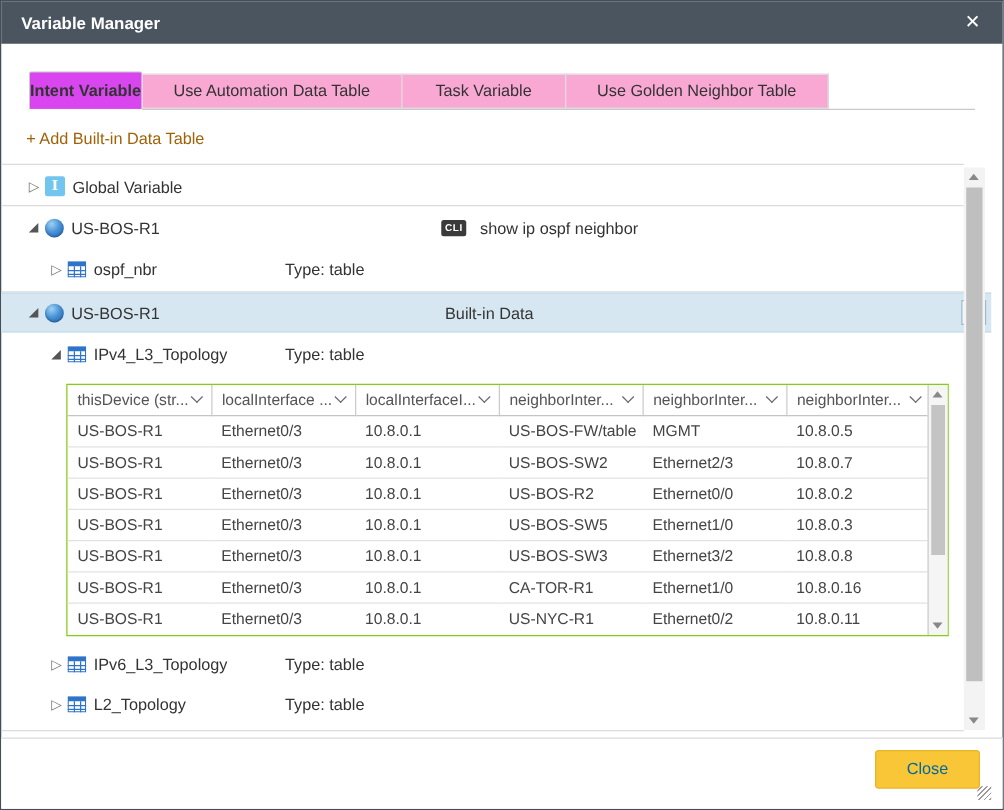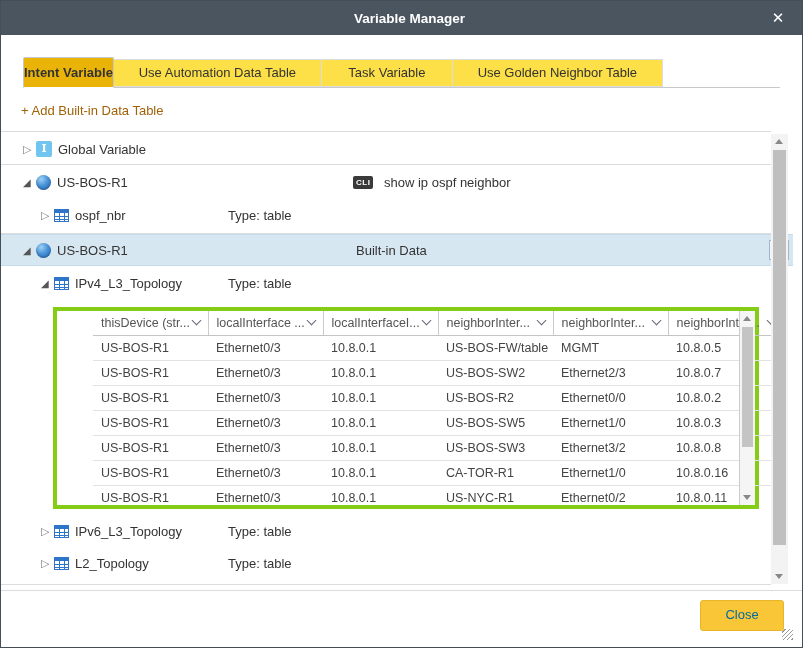--- a/index.html
+++ b/index.html
@@ -2,33 +2,33 @@
 <html><head>
 <meta charset="utf-8">
 <style>
   html,body{margin:0;padding:0;width:803px;height:648px;overflow:hidden;
     font-family:"Liberation Sans","DejaVu Sans",sans-serif;background:#fff;}
   .dialog{position:absolute;inset:0;width:803px;height:648px;box-sizing:border-box;
     border:1px solid #434e58;background:#fff;}
 
   
   .titlebar{position:absolute;top:0;left:0;right:0;height:34px;background:#4b555f;
-    display:flex;align-items:center;justify-content:center;}
+    display:flex;align-items:center;}
   .titlebar .title{color:#fff;font-size:13.5px;font-weight:bold;padding-left:16px;}
   .titlebar .close{position:absolute;right:14px;top:7px;width:20px;height:20px;color:#fff;
     font-size:15px;line-height:20px;text-align:center;cursor:pointer;}
 
   
   .tabbar{position:absolute;top:55px;left:22px;right:22px;height:31px;
     display:flex;align-items:flex-end;border-bottom:1px solid #c9c9c9;}
   .tab{box-sizing:border-box;height:28px;line-height:26px;text-align:center;font-size:13px;
-    color:#333;background:#fde047;border:1px solid #ddd;border-left:none;cursor:pointer;
+    color:#333;background:#f9a8d4;border:1px solid #ddd;border-left:none;cursor:pointer;
     white-space:nowrap;overflow:hidden;}
   .tab.first{border-left:1px solid #ddd;}
-  .tab.active{height:31px;line-height:29px;background:#eab308;border:1px solid #c9c9c9;
+  .tab.active{height:31px;line-height:29px;background:#d946ef;border:1px solid #c9c9c9;
     border-bottom:1px solid #fff;margin-bottom:-1px;font-weight:bold;border-radius:2px 2px 0 0;}.tab.w2{width:208px;}.tab.w3{width:131px;}.tab.w4{width:210px;}
 
   
   .addlink{position:absolute;top:102px;left:20px;font-size:13px;color:#a16207;cursor:pointer;}
 
   
   .divider{position:absolute;left:0;width:770px;height:0;border-top:1px solid #dcdcdc;}
 
   
   .trow{position:absolute;left:0;width:770px;display:flex;align-items:center;font-size:13px;color:#333;}
@@ -50,21 +50,21 @@
   .clibadge{display:inline-block;background:#3a3a3a;color:#fff;font-size:8px;font-weight:bold;
     letter-spacing:.5px;border-radius:2px;padding:2px 3px;line-height:9px;vertical-align:middle;}
   .cmdtext{margin-left:7px;vertical-align:middle;}
   .ddbox{position:absolute;right:4px;top:50%;margin-top:-10px;width:20px;height:20px;box-sizing:border-box;
     background:#f2f7fb;border:1px solid #9fb6cd;display:flex;align-items:center;justify-content:center;cursor:pointer;}
   .chev{display:inline-block;width:6px;height:6px;border-right:1.5px solid #667;border-bottom:1.5px solid #667;
     transform:rotate(45deg);margin-top:-3px;}
 
   
   .dtable{position:absolute;left:52px;top:306px;width:706px;height:202px;box-sizing:border-box;
-    border:4px solid #84cc16;background:#fff;padding-left:36px;}
+    border:1px solid #84cc16;background:#fff;}
   .dtable table{border-collapse:collapse;table-layout:fixed;width:690px;}
   .dtable th{box-sizing:border-box;width:115px;height:24px;font-weight:normal;font-size:12.5px;color:#555;
     text-align:left;padding:0 20px 0 8px;border-right:1px solid #ccc;border-bottom:1px solid #c4c4c4;
     white-space:nowrap;overflow:hidden;position:relative;cursor:pointer;}
   .dtable th .chev{position:absolute;right:8px;top:9px;border-color:#667;}
   .dtable td{box-sizing:border-box;height:25px;font-size:12.5px;color:#444;padding:0 8px;
     border-bottom:1px solid #e2e2e2;white-space:nowrap;overflow:hidden;}
   .dtable tbody tr:last-child td{border-bottom:none;}
 
   

